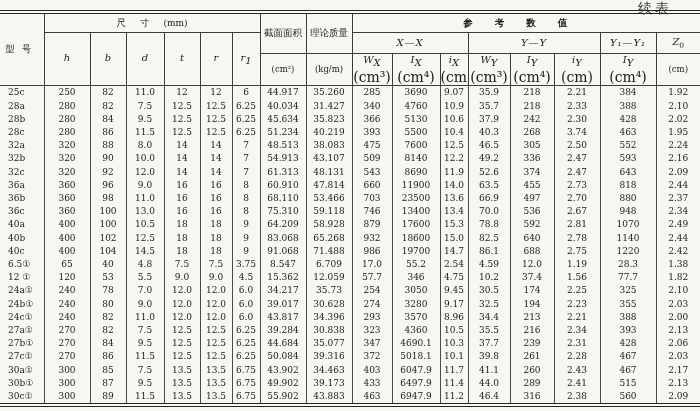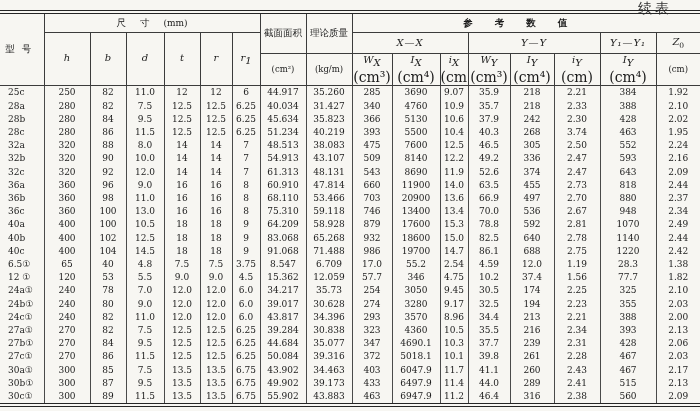--- a/index.html
+++ b/index.html
@@ -258,21 +258,21 @@
         <td class="model">36b</td>
         <td>360</td>
         <td>98</td>
         <td>11.0</td>
         <td>16</td>
         <td>16</td>
         <td>8</td>
         <td>68.110</td>
         <td>53.466</td>
         <td>703</td>
-        <td>20900</td>
+        <td>23500</td>
         <td>13.6</td>
         <td>66.9</td>
         <td>497</td>
         <td>2.70</td>
         <td>880</td>
         <td>2.37</td>
       </tr>
       <tr>
         <td class="model">36c</td>
         <td>360</td>

